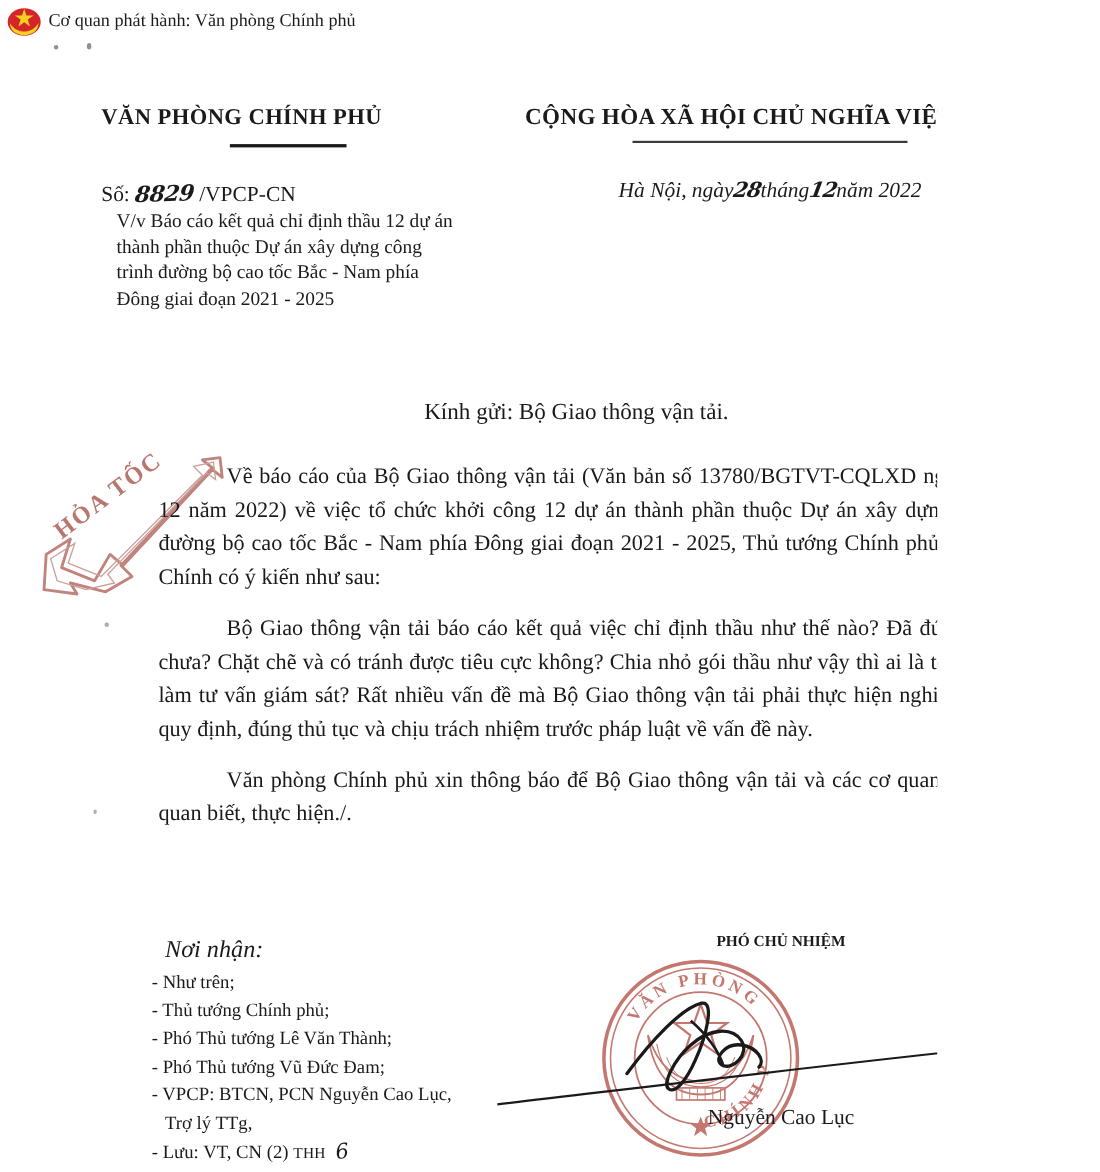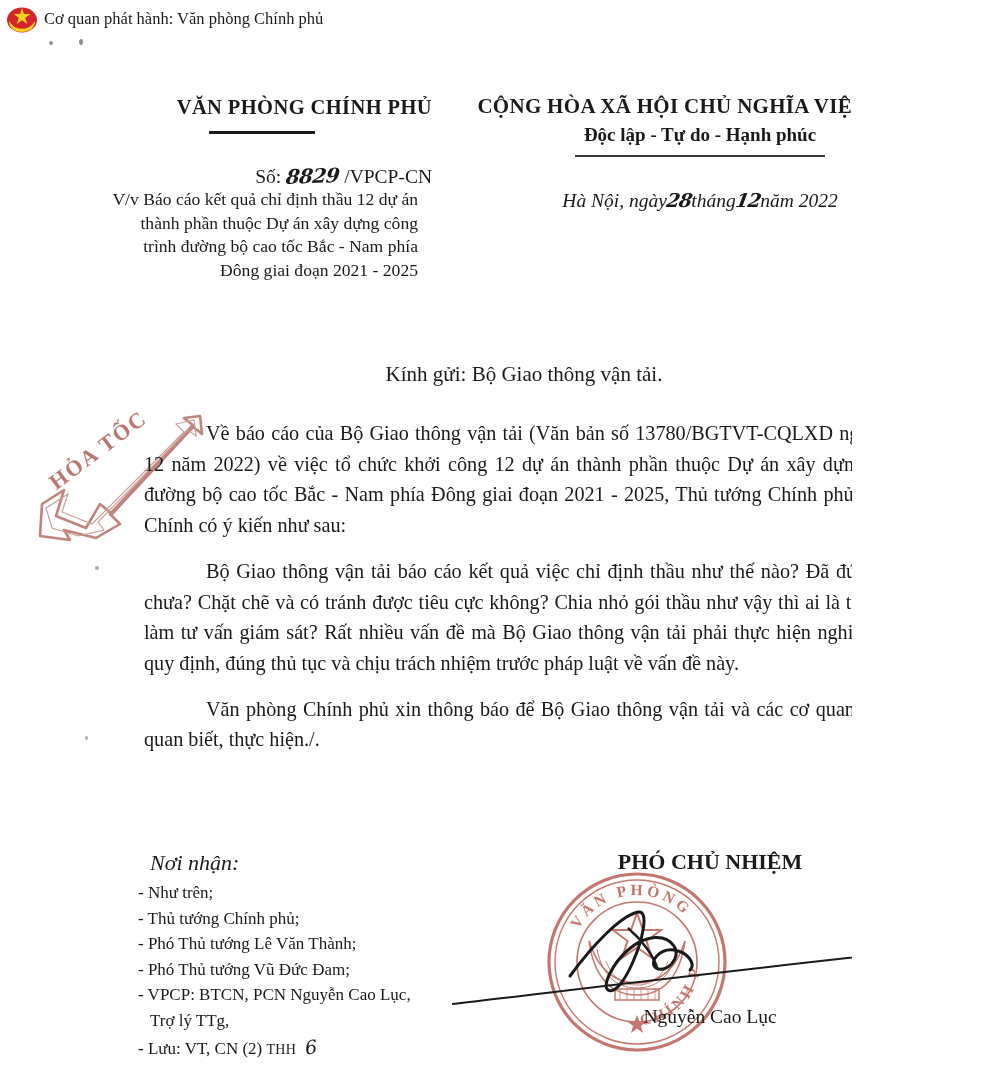--- a/index.html
+++ b/index.html
@@ -59,21 +59,21 @@
     width: 1000px;
     height: 1019px;
     background: #ffffff;
   }
 
   
   .hdr-left {
     position: absolute;
     left: 92px; top: 50px;
     width: 340px;
-    text-align: right;
+    text-align: left;
   }
   .hdr-right {
     position: absolute;
     left: 450px; top: 48px;
     width: 500px;
     text-align: center;
   }
   .org-name {
     font-weight: bold;
     font-size: 20.5px;
@@ -222,21 +222,21 @@
   .sign-title {
     font-weight: bold;
     font-size: 18.2px;
     letter-spacing: .2px;
     white-space: nowrap;
     position: relative;
     z-index: 4;
   }
   .sign-title2 {
     font-weight: bold;
-    font-size: 22px;
+    font-size: 14px;
     margin-top: 3px;
     position: relative;
     z-index: 4;
   }
   .sign-name {
     position: absolute;
     left: 0; top: 160px;
     width: 420px;
     text-align: center;
     font-weight: normal;
@@ -293,21 +293,20 @@
       <div class="docnum">
         <span>Số:</span>
         <span class="hand">8829</span>
         <span>/VPCP-CN</span>
       </div>
       <div class="subject">V/v Báo cáo kết quả chỉ định thầu 12 dự án thành phần thuộc Dự án xây dựng công trình đường bộ cao tốc Bắc - Nam phía Đông giai đoạn 2021 - 2025</div>
     </div>
 
     <div class="hdr-right">
       <div class="country">CỘNG HÒA XÃ HỘI CHỦ NGHĨA VIỆT NAM</div>
-      <div class="motto">Độc lập - Tự do - Hạnh phúc</div>
       <div class="rule-long"></div>
       <div class="dateline">
         <span>Hà Nội, ngày</span><span class="hand-date">28</span><span>tháng</span><span class="hand-date">12</span><span>năm 2022</span>
       </div>
     </div>
 
     <div class="kinhgui">Kính gửi: Bộ Giao thông vận tải.</div>
 
     <div class="urgent">
       <svg width="175" height="132" viewBox="0 0 175 132">

